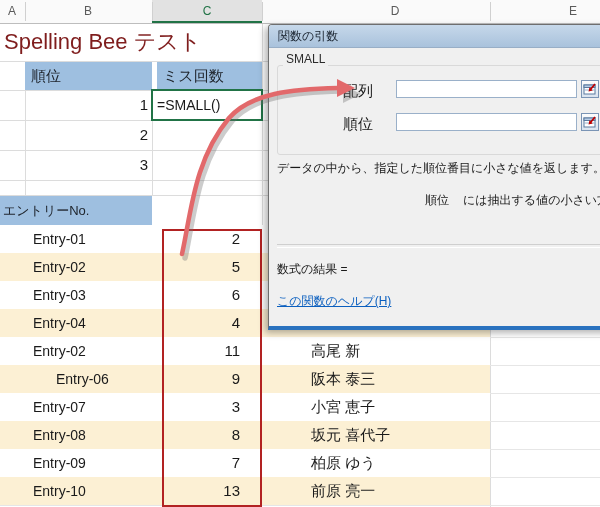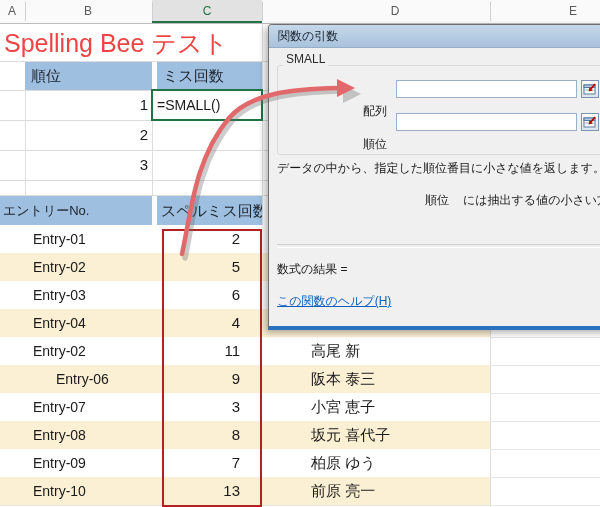--- a/index.html
+++ b/index.html
@@ -19,21 +19,21 @@
   #colC-cell .collabel{color:var(--accent-green);left:40px;}
   
   #sheet{position:absolute;left:0;top:0;width:600px;height:507px;z-index:1;}
   .hline{position:absolute;left:0;width:600px;height:1px;background:#dcdcdc;}
   .vline{position:absolute;width:1px;background:#dcdcdc;}
   .stripe{position:absolute;left:0;width:490px;height:28px;}
   .stripe.odd{background:var(--stripe-cream);}
   .stripe.even{background:#fff;}
   .blue-cell{position:absolute;background:var(--header-blue);}
   .hdr-text{font-size:15px;color:#20262e;overflow:hidden;white-space:nowrap;}
-  #sheet-title{position:absolute;left:4px;top:27px;font-size:25px;color:#ef4444;white-space:nowrap;}
+  #sheet-title{position:absolute;left:4px;top:27px;font-size:22px;color:#7f1d1d;white-space:nowrap;}
   .rank-val{position:absolute;left:60px;width:88px;height:30px;line-height:30px;
     text-align:right;font-size:15px;}
   #formula-cell{position:absolute;left:157px;top:90px;width:100px;height:30px;
     line-height:30px;font-size:14px;}
   #active-cell-border{position:absolute;left:151px;top:89px;width:108px;height:28px;
     border:2px solid var(--accent-green);}
   .entry-label{position:absolute;left:33px;width:115px;height:32px;line-height:28px;font-size:14px;}
   .miss-val{position:absolute;left:157px;width:83px;height:28px;line-height:28px;
     text-align:right;font-size:15px;}
   .name-cell{position:absolute;left:311px;width:178px;height:28px;line-height:28px;
@@ -48,21 +48,21 @@
   #dlg-titlebar{position:absolute;left:0;top:0;right:0;height:22px;
     background:linear-gradient(var(--dialog-titlebar),#a9c2dc);
     border-bottom:1px solid #98aec6;border-radius:3px 3px 0 0;}
   #dlg-title{position:absolute;left:9px;top:0;height:22px;line-height:22px;
     font-size:12px;color:#18222e;}
   .grp{position:absolute;left:8px;top:40px;width:380px;height:88px;
     border:1px solid #d9d9d9;border-radius:3px;}
   .grp-label{position:absolute;left:14px;top:27px;font-size:12px;color:#2b2b2b;
     background:#f0f0f0;padding:0 3px;}
   .arg-label{position:absolute;left:60px;width:58px;height:18px;line-height:18px;
-    text-align:right;font-size:12px;color:#1a1a1a;margin-top:20px;}
+    text-align:center;font-size:15px;color:#1a1a1a;}
   .arg-input{position:absolute;left:127px;width:181px;height:18px;border:1px solid #9ab0c9;
     background:#fff;box-sizing:border-box;font-size:12px;padding:1px 3px;
     font-family:"Liberation Sans","DejaVu Sans",sans-serif;}
   .picker-btn{position:absolute;left:312px;width:18px;height:18px;padding:0;margin:0;
     border:1px solid #7a94b5;background:linear-gradient(#fdfdfd,#d9e3ef);cursor:pointer;}
   .picker-btn svg{display:block;margin:0 auto;}
   .dlg-desc{position:absolute;left:8px;top:135px;font-size:12px;color:#1a1a1a;white-space:nowrap;}
   .arg-help{position:absolute;left:156px;top:167px;font-size:12px;color:#1a1a1a;white-space:nowrap;}
   .arg-help .gapsp{display:inline-block;width:14px;}
   .dlg-sep{position:absolute;left:8px;top:219px;width:360px;height:2px;
@@ -111,23 +111,20 @@
     </div>
 
     <div class="rank-val" style="top:90px;">1</div>
     <div class="rank-val" style="top:120px;">2</div>
     <div class="rank-val" style="top:150px;">3</div>
     <div id="active-cell-border"></div>
     <div id="formula-cell">=SMALL()</div>
 
     <div class="blue-cell" style="left:0;top:196px;width:152px;height:29px;">
       <div class="hdr-text" style="padding-left:3px;line-height:29px;font-size:13px;">エントリーNo.</div>
-    </div>
-    <div class="blue-cell" style="left:157px;top:196px;width:105px;height:29px;">
-      <div class="hdr-text" style="padding-left:4px;line-height:29px;">スペルミス回数</div>
     </div>
 
     <div id="entry-rows">
         <div class="stripe even" style="top: 225px;"></div>
         <div class="entry-label" style="top: 225px;">Entry-01</div>
         <div class="miss-val" style="top: 225px;">2</div>
         <div class="stripe odd" style="top: 253px;"></div>
         <div class="entry-label" style="top: 253px;">Entry-02</div>
         <div class="miss-val" style="top: 253px;">5</div>
         <div class="stripe even" style="top: 281px;"></div>

